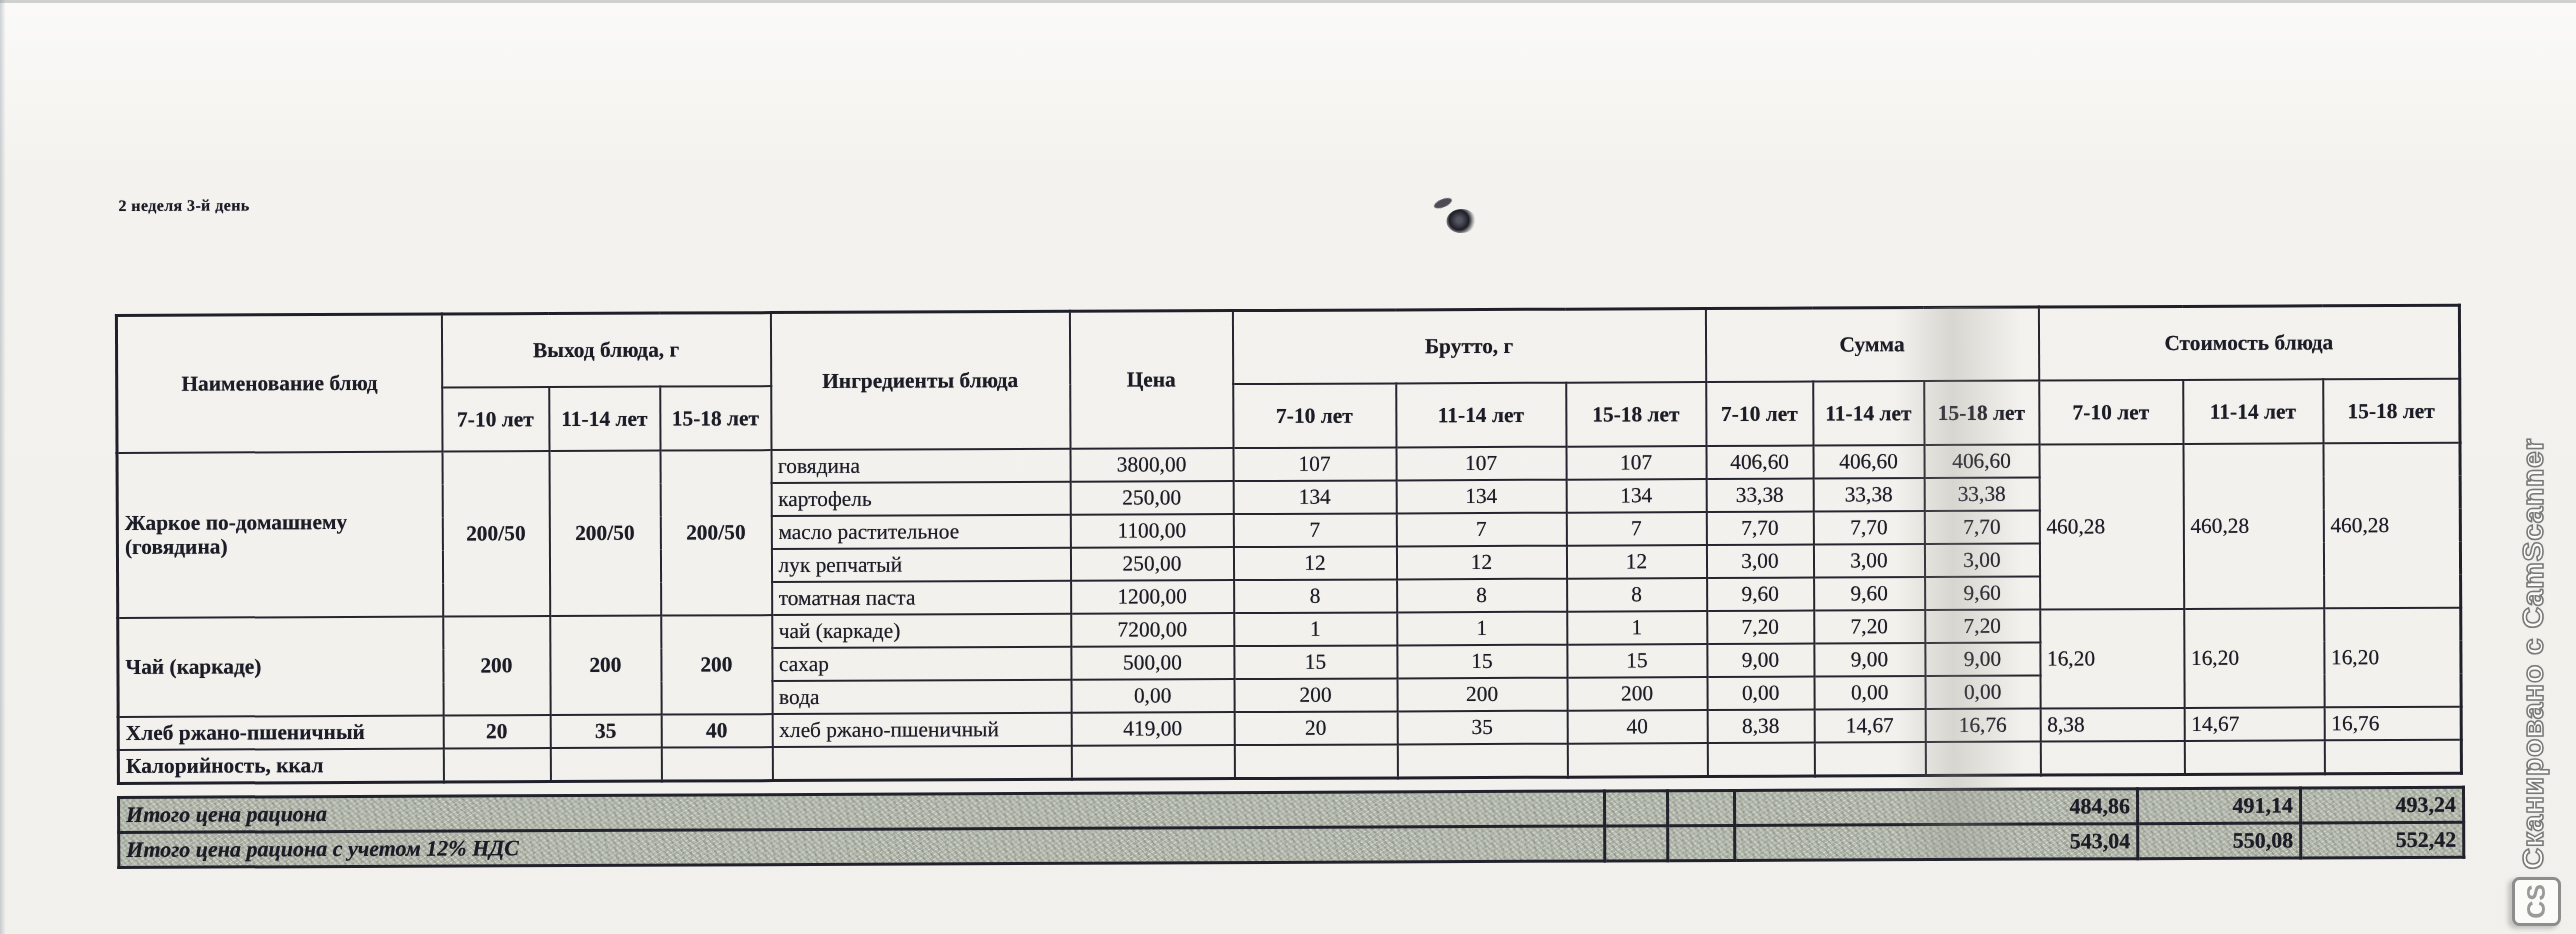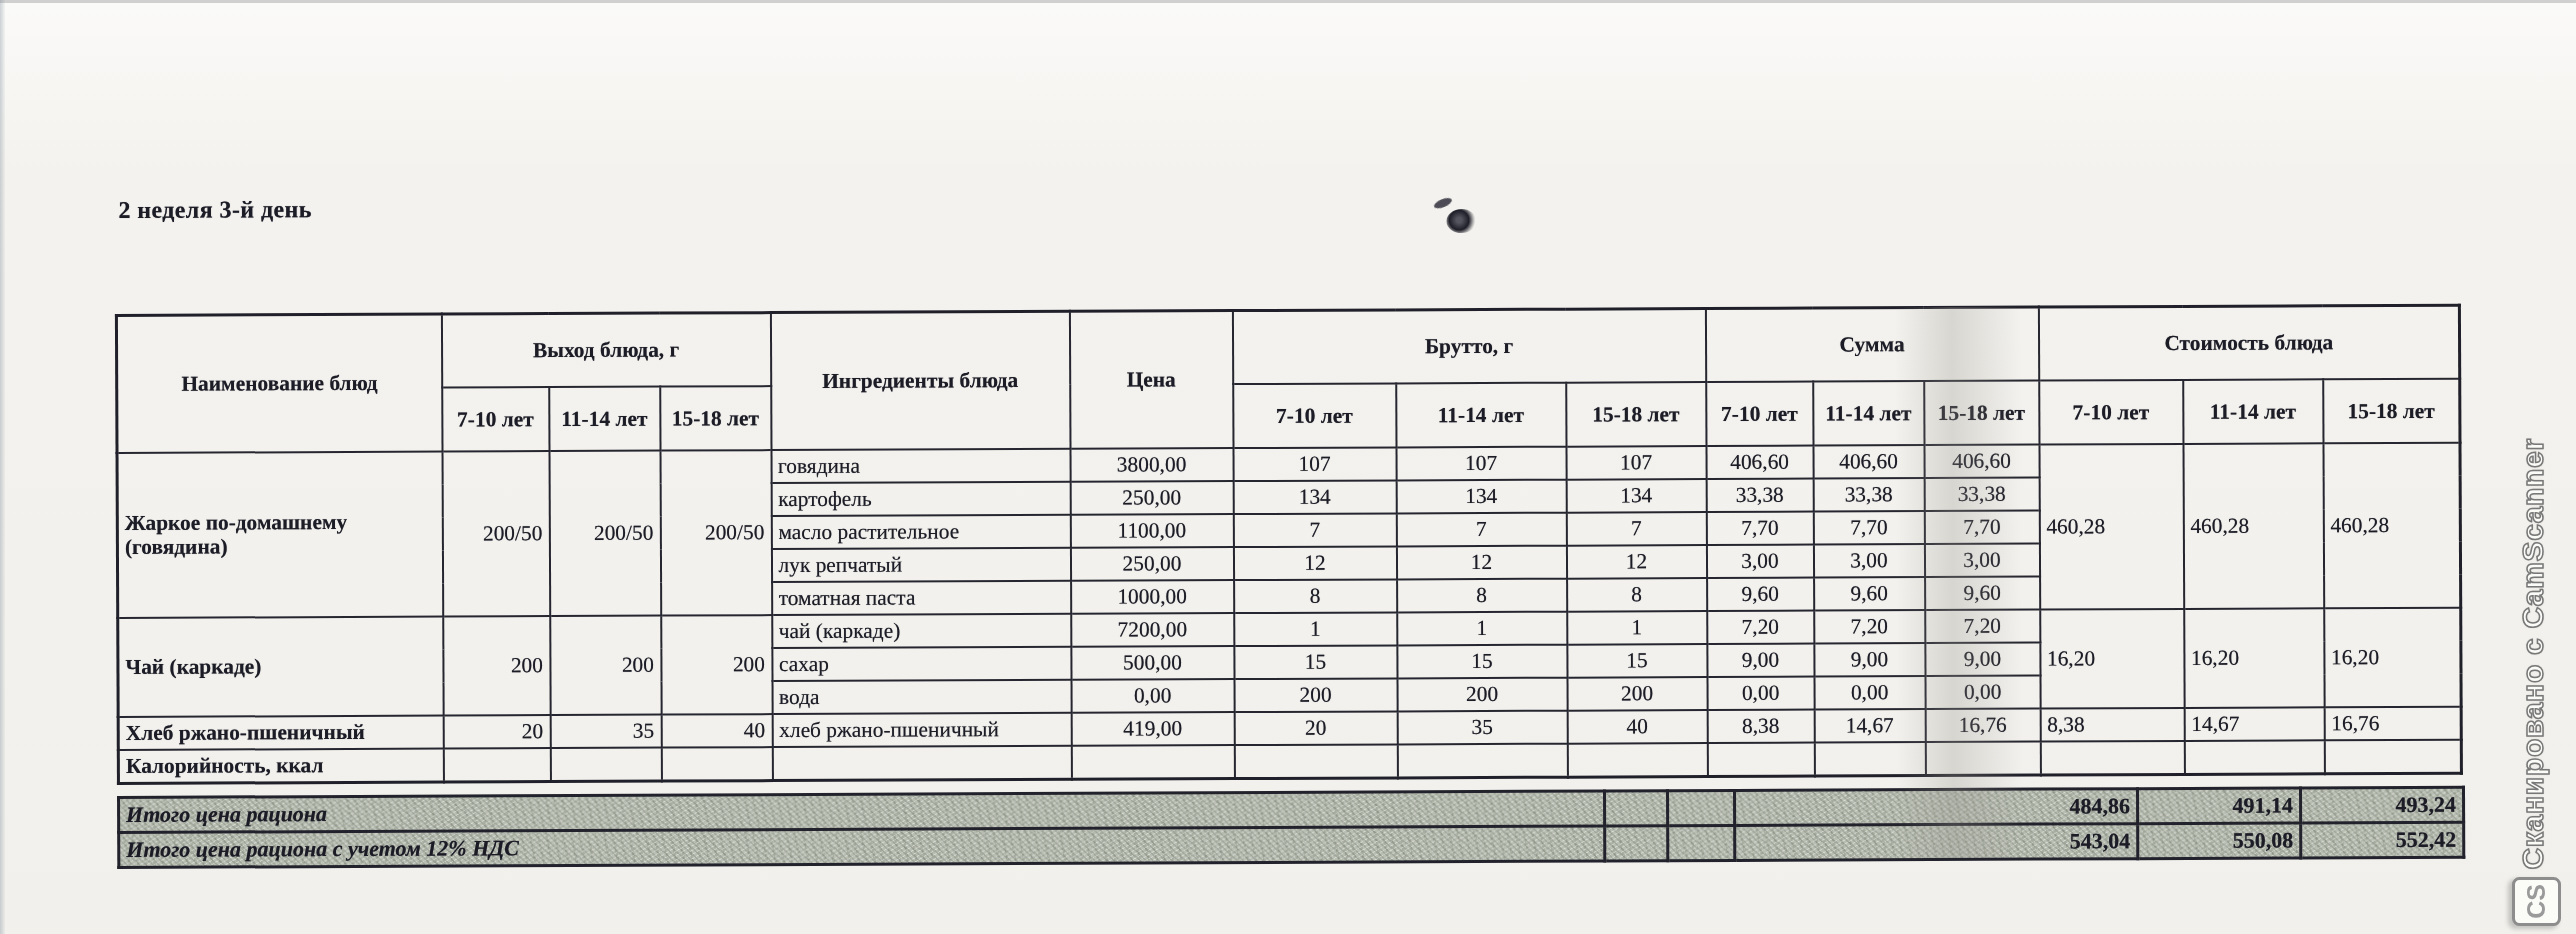--- a/index.html
+++ b/index.html
@@ -13,21 +13,21 @@
     font-family:"Liberation Serif","DejaVu Serif",serif;
     color:#1c1c26;
   }
   .scan-edge-left{position:absolute;left:0;top:0;width:5.2px;height:100%;
     background:linear-gradient(90deg, rgba(120,135,150,0.35), rgba(120,135,150,0.05));}
   .scan-edge-top{position:absolute;left:0;top:0;width:100%;height:3px;background:rgba(130,130,132,0.35);}
   .tilt{position:absolute;left:0;top:0;width:100%;height:100%;transform:rotate(-0.25deg);transform-origin:1257px 562px;}
 
   .doc-title{
     position:absolute;left:120px;top:192px;
-    font-size:24px;font-weight:bold;letter-spacing:0.4px;
+    font-size:16px;font-weight:bold;letter-spacing:0.4px;
     text-shadow:0 0 0.7px rgba(25,25,40,0.65);
   }
 
   
   .ink-blot{position:absolute;left:1433px;top:198px;width:52px;height:41px;}
   .ink-blot .blob{position:absolute;left:15px;top:12px;width:30px;height:24px;border-radius:50%;
     background:radial-gradient(circle at 42% 46%, #555560 12%, #1e1e28 45%, rgba(30,30,40,0.25) 66%, transparent 75%);}
   .ink-blot .tail{position:absolute;left:1.5px;top:1.5px;width:19px;height:8.1px;border-radius:50%;
     background:rgba(35,35,48,0.8);transform:rotate(-22deg);filter:blur(0.7px);}
 
@@ -43,21 +43,21 @@
     padding:1.5px 6px;
     vertical-align:middle;
     text-shadow:0 0 0.7px rgba(22,22,36,0.6);
     overflow:hidden;
   }
   table.doc-table thead th{font-weight:bold;text-align:center;line-height:1.25;}
   table.doc-table thead tr.gr th{height:68px;}
   table.doc-table thead tr.ages th{height:59px;font-size:21.4px;margin-top:48px;}
   table.doc-table tbody td{height:28px;line-height:1.1;}
   td.dish-name{vertical-align:top;text-align:left;font-weight:bold;padding:4.4px 6px;line-height:1.3;}
-  td.out-cell{vertical-align:top;text-align:right;font-weight:normal;padding-top:6px;}
+  td.out-cell{vertical-align:top;text-align:center;font-weight:bold;padding-top:6px;}
   td.cost-cell{vertical-align:top;text-align:left;padding-top:6px;}
   td.ing-cell{text-align:left;}
   td.price-cell,td.num-cell{text-align:center;}
   td.empty-cell{}
 
   
   .streak{position:absolute;left:1896px;top:310px;width:126px;height:551px;z-index:6;pointer-events:none;
     background:linear-gradient(90deg, rgba(150,148,140,0) 0%, rgba(152,150,142,0.30) 45%, rgba(150,148,140,0) 100%);}
 
   
@@ -205,21 +205,21 @@
             <td class="price-cell">250,00</td>
             <td class="num-cell">12</td>
             <td class="num-cell">12</td>
             <td class="num-cell">12</td>
             <td class="num-cell">3,00</td>
             <td class="num-cell">3,00</td>
             <td class="num-cell">3,00</td>
           </tr>
           <tr>
             <td class="ing-cell">томатная паста</td>
-            <td class="price-cell">1000,00</td>
+            <td class="price-cell">1200,00</td>
             <td class="num-cell">8</td>
             <td class="num-cell">8</td>
             <td class="num-cell">8</td>
             <td class="num-cell">9,60</td>
             <td class="num-cell">9,60</td>
             <td class="num-cell">9,60</td>
           </tr>
           <tr>
             <td class="dish-name" rowspan="3">Чай (каркаде)</td>
             <td class="out-cell" rowspan="3">200</td>

